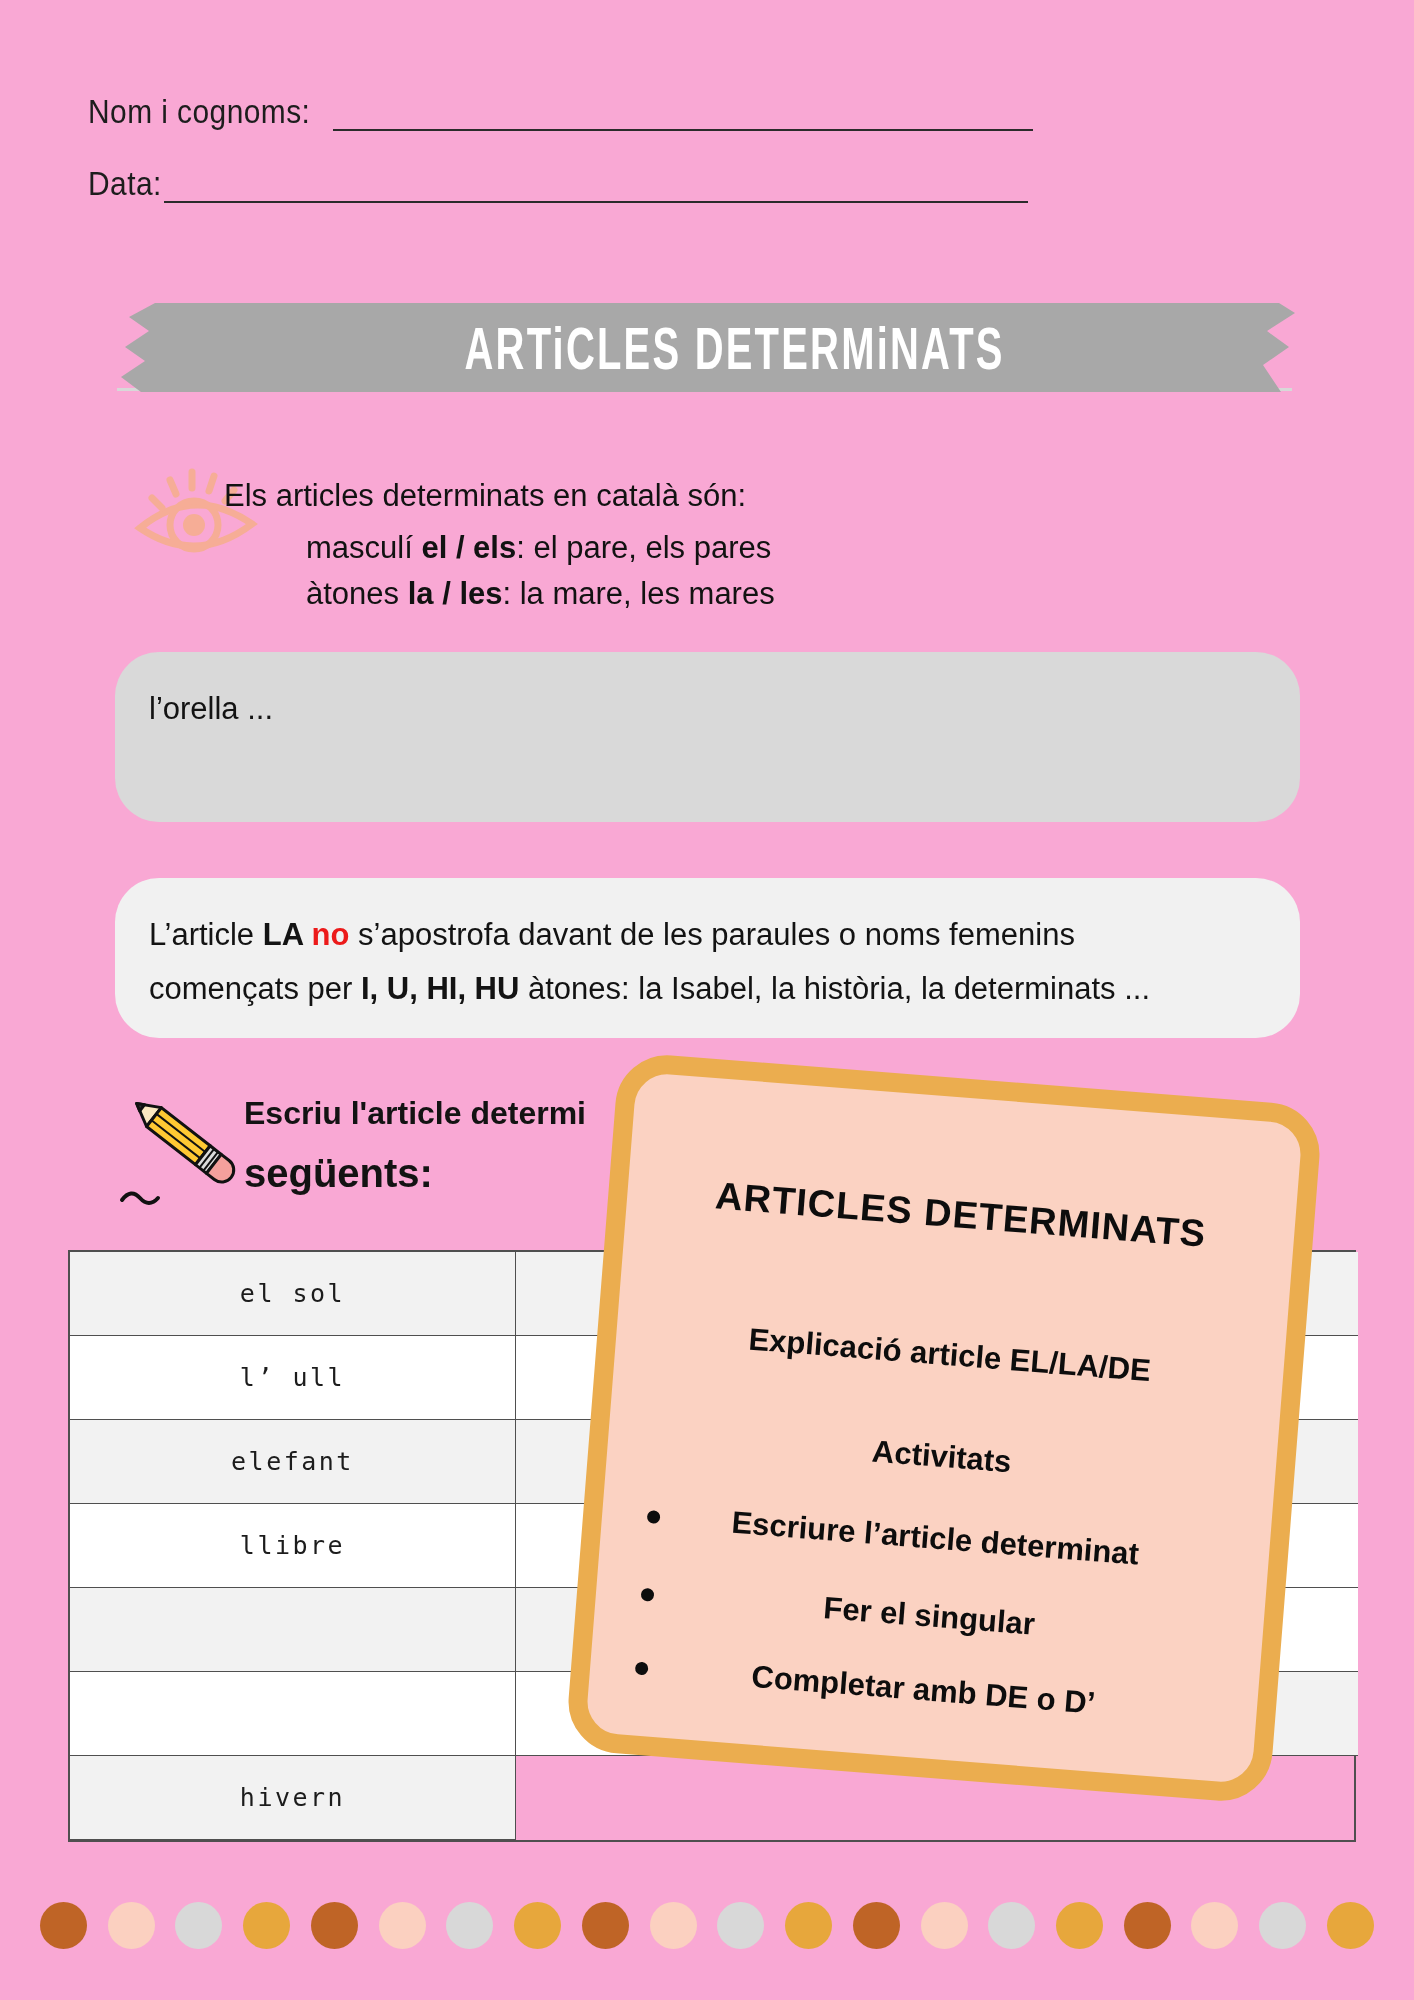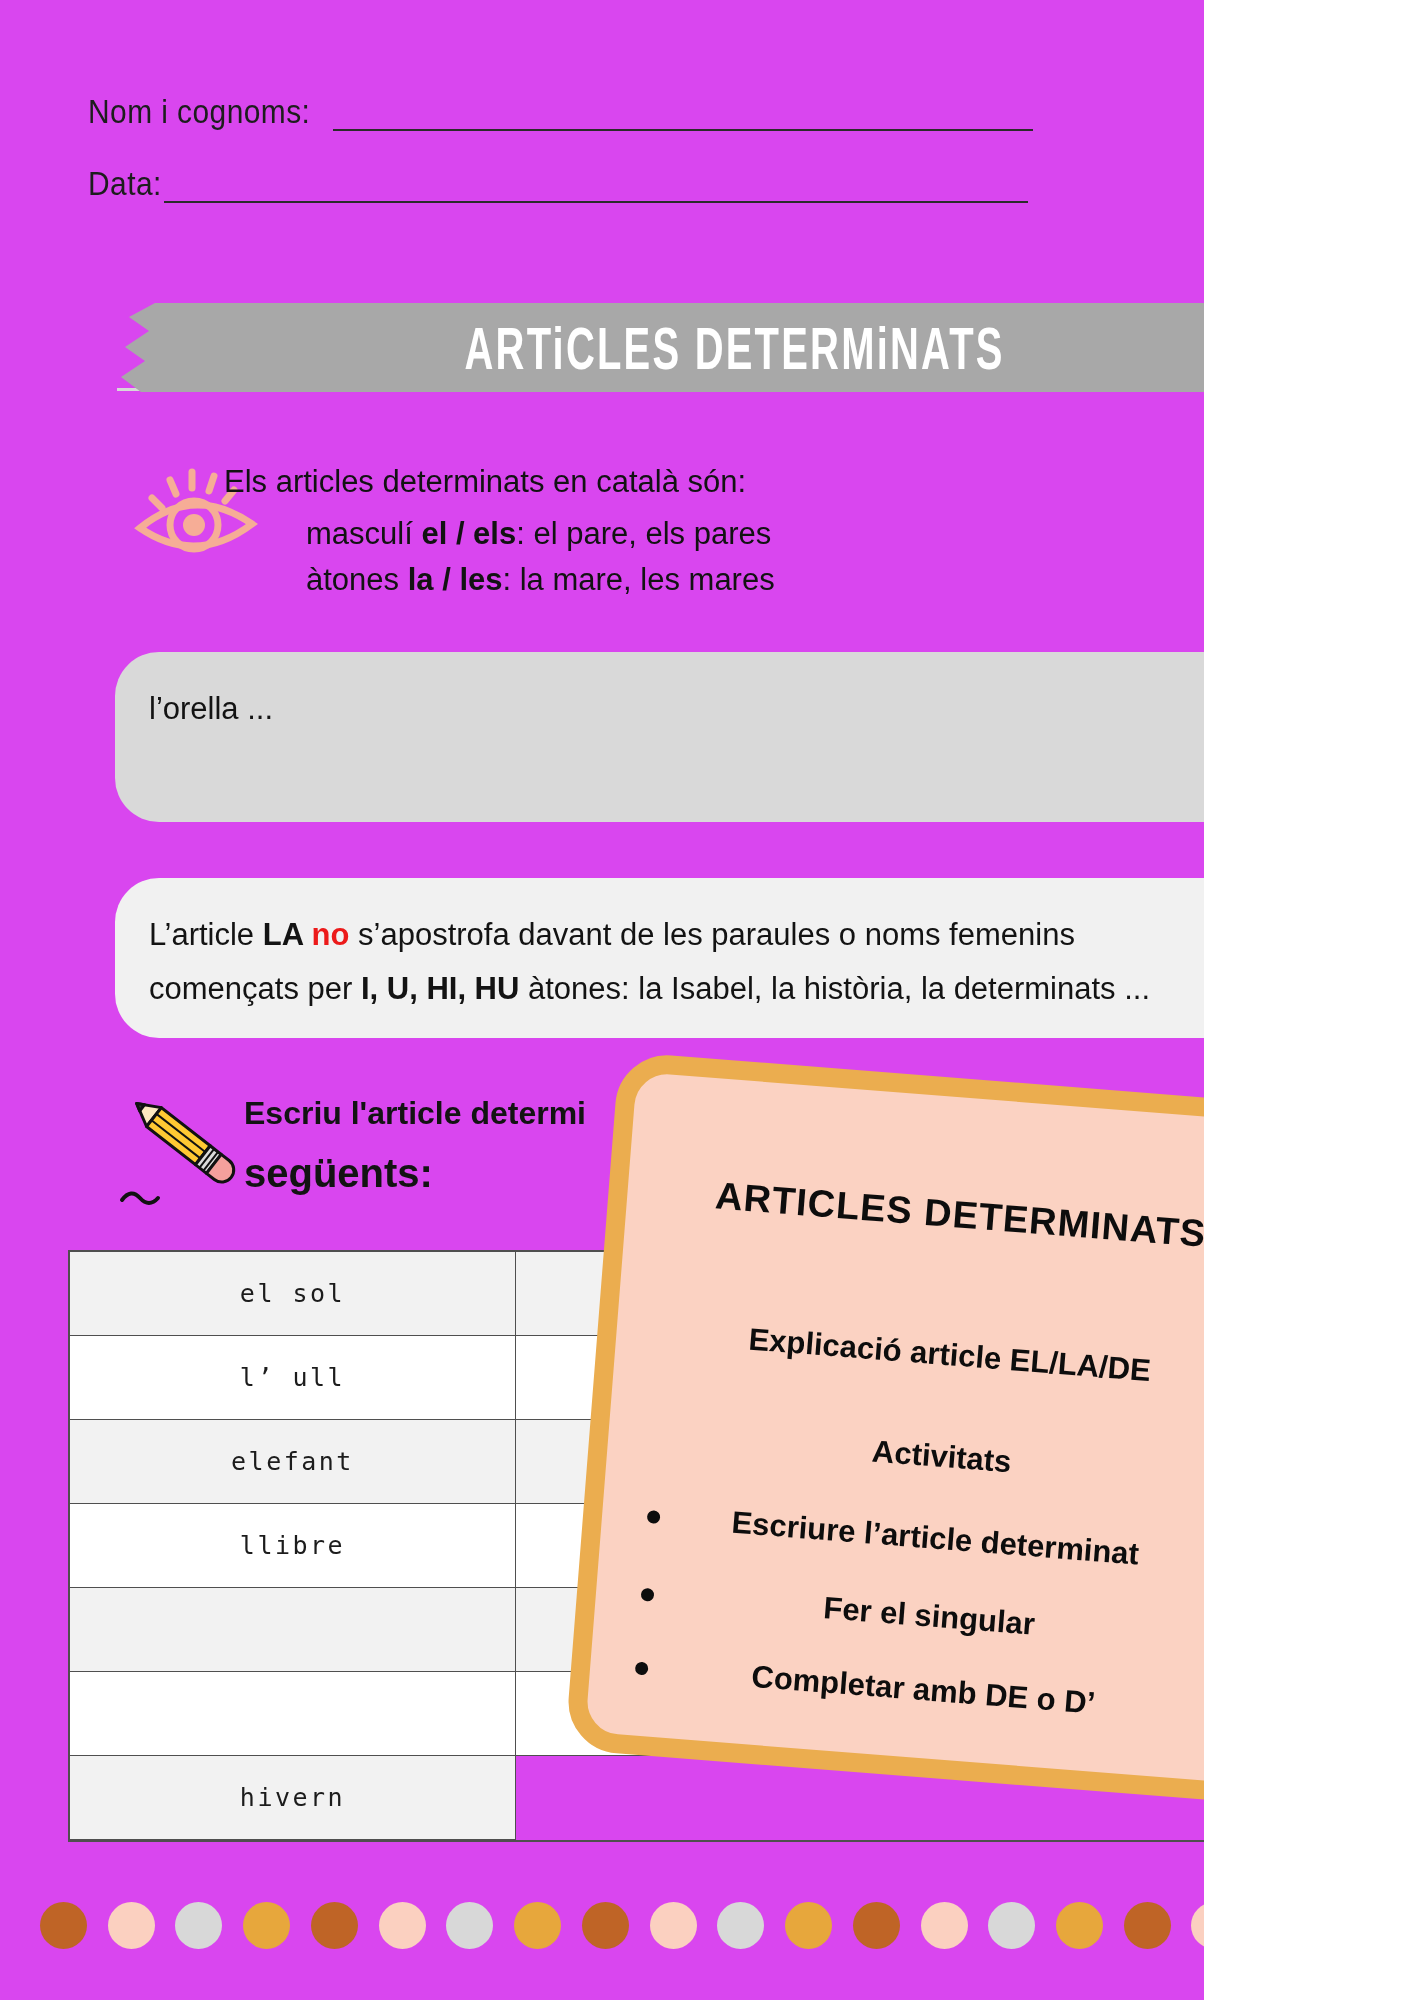--- a/index.html
+++ b/index.html
@@ -1,20 +1,20 @@
 <!DOCTYPE html>
 <html><head>
 <meta charset="utf-8">
 <style>
   html, body { margin: 0; padding: 0; background: #ffffff; }
   .page {
     position: relative;
-    width: 1204px;
+    width: 1414px;
     height: 2000px;
-    background: #d946ef;
+    background: #f9a8d4;
     overflow: hidden;
     font-family: "Liberation Sans", sans-serif;
     color: #161616;
   }
 
   
   .field-line {
     position: absolute;
     left: 88px;
     display: flex;
@@ -60,21 +60,21 @@
     color: #ffffff;
     font-size: 54px;
     font-weight: bold;
     letter-spacing: 3px;
     white-space: nowrap;
     transform: scale(0.74, 1.1) translateX(40px);
   }
 
   
   .eye-icon { position: absolute; left: 126px; top: 446px; }
-  .intro { position: absolute; left: 224px; top: 462px; font-size: 31px; line-height: 40px; color: #121212; }
+  .intro { position: absolute; left: 224px; top: 476px; font-size: 31px; line-height: 40px; color: #121212; }
   .intro .indent { margin-left: 82px; }
   .intro .l2 { margin-top: 12px; }
   .intro .l3 { margin-top: 6px; }
   b.seg { font-weight: bold; }
 
   
   .rule-box {
     position: absolute;
     left: 115px;
     width: 1185px;

